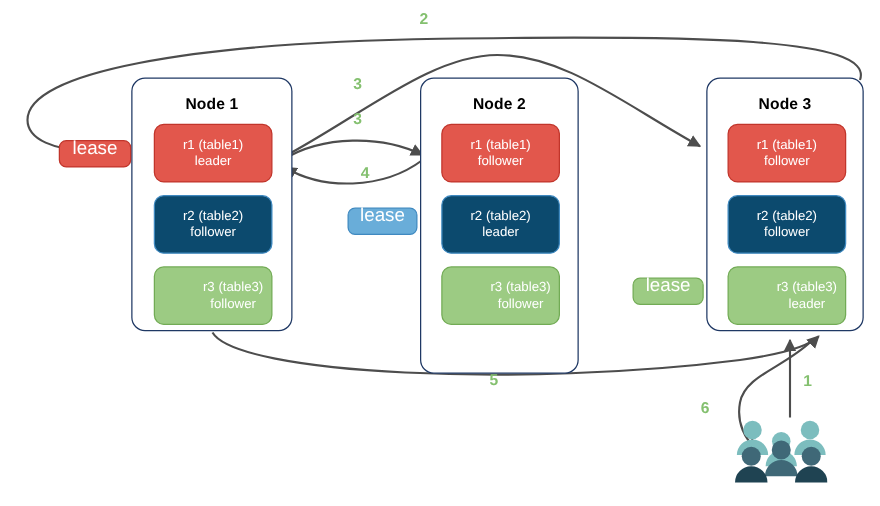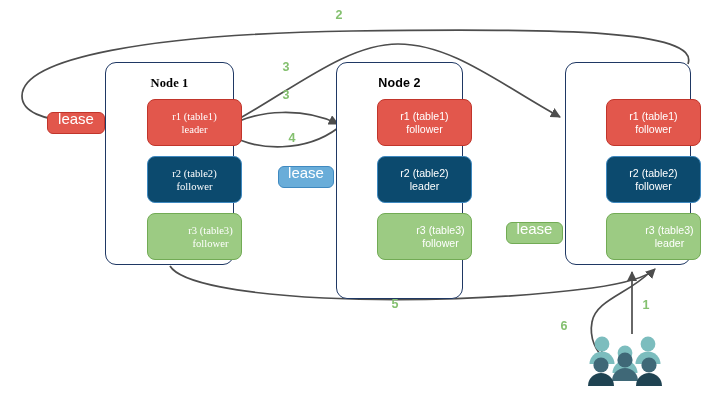--- a/index.html
+++ b/index.html
@@ -45,21 +45,20 @@
     box-sizing: border-box;
     border-radius: 8px;
     display: flex;
     flex-direction: column;
     align-items: center;
     justify-content: center;
     color: #ffffff;
     font-size: 10.6px;
     line-height: 13px;
     text-align: left;
-    margin-left: 24px;
   }
   .replica span { display: block; }
   .rep-red   { background: #e2574c; border: 1.4px solid #c1352b; }
   .rep-blue  { background: #0c4a6e; border: 1.4px solid #3f89c0; }
   .rep-green { background: #9ccb83; border: 1.4px solid #72ab55; padding-left: 32px; }
   .lease-chip {
     position: absolute;
     box-sizing: border-box;
     border-radius: 6px;
     display: flex;
@@ -107,21 +106,21 @@
 
     <path d="M 338,128 C 306,152 258,152 228,134" fill="none" stroke="#4d4d4d" stroke-width="1.7" marker-end="url(#ah)"></path>
 
     <path d="M 170,266 C 190,300 420,310 592,288 C 628,283 648,276 655,269" fill="none" stroke="#4d4d4d" stroke-width="1.7" marker-end="url(#ah)"></path>
 
     <path d="M 632,334 L 632,272" fill="none" stroke="#4d4d4d" stroke-width="1.7" marker-end="url(#ah)"></path>
 
     <path d="M 650,272 C 628,294 596,300 592,322 C 589,338 596,352 606,360" fill="none" stroke="#4d4d4d" stroke-width="1.7" marker-end="url(#ah)"></path>
   </svg>
 
-  <div class="node-box" style="left:105px; top:62px; width:129px; height:203px;font-family:Liberation Serif, serif;">
+  <div class="node-box" style="left:105px; top:62px; width:129px; height:203px;">
     <div class="node-title" style="top:13px;">Node 1</div>
 
     <div class="replica rep-red" style="left:17px; top:36px; width:95px; height:47px;">
       <span>r1 (table1)</span>
       <span>leader</span>
     </div>
 
     <div class="replica rep-blue" style="left:17px; top:93px; width:95px; height:47px;">
       <span>r2 (table2)</span>
       <span>follower</span>
@@ -146,20 +145,21 @@
       <span>leader</span>
     </div>
 
     <div class="replica rep-green" style="left:16px; top:150px; width:95px; height:47px;">
       <span>r3 (table3)</span>
       <span>follower</span>
     </div>
   </div>
 
   <div class="node-box" style="left:565px; top:62px; width:126px; height:203px;">
+    <div class="node-title" style="top:13px;">Node 3</div>
 
     <div class="replica rep-red" style="left:16px; top:36px; width:95px; height:47px;">
       <span>r1 (table1)</span>
       <span>follower</span>
     </div>
 
     <div class="replica rep-blue" style="left:16px; top:93px; width:95px; height:47px;">
       <span>r2 (table2)</span>
       <span>follower</span>
     </div>

